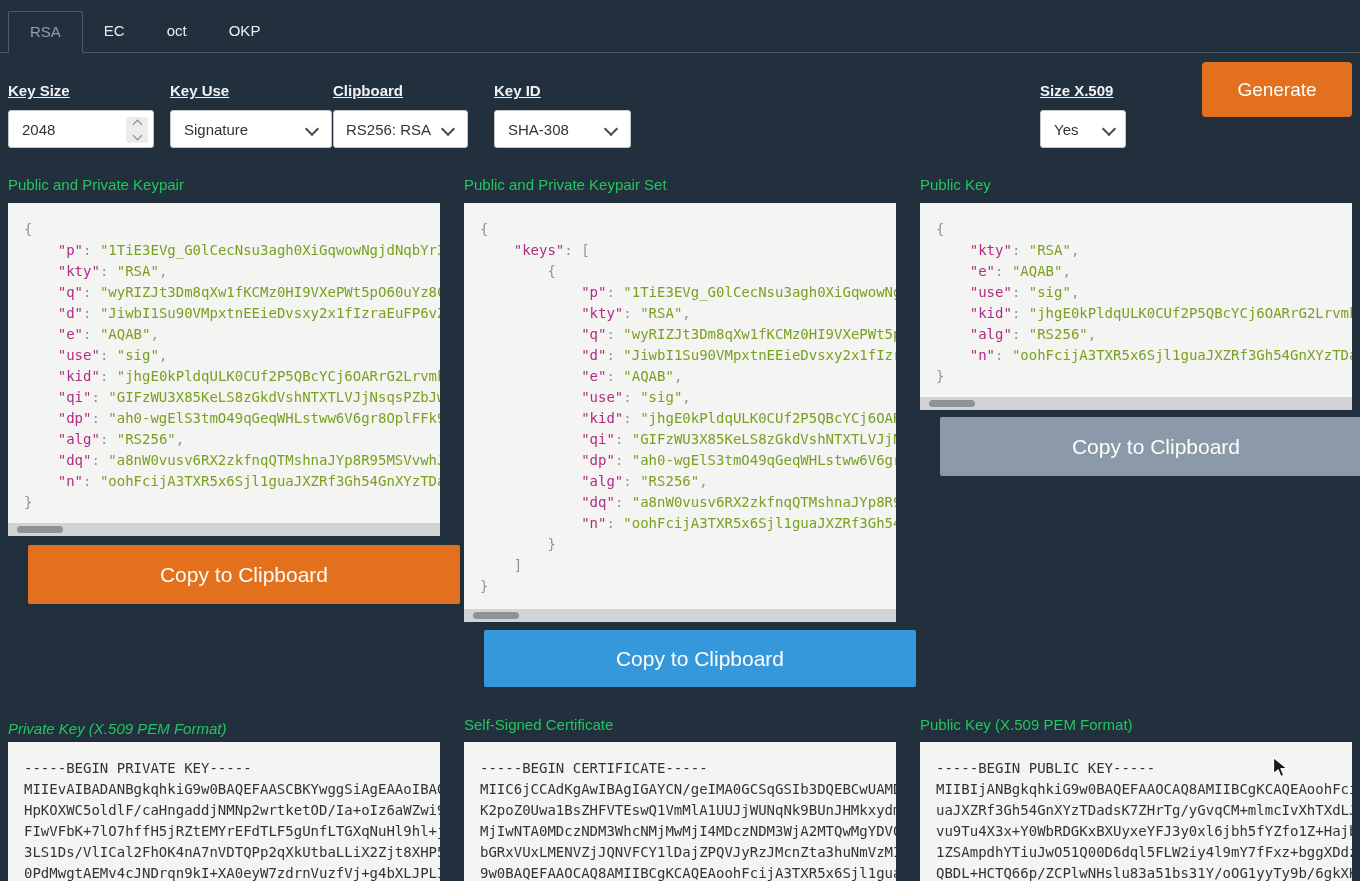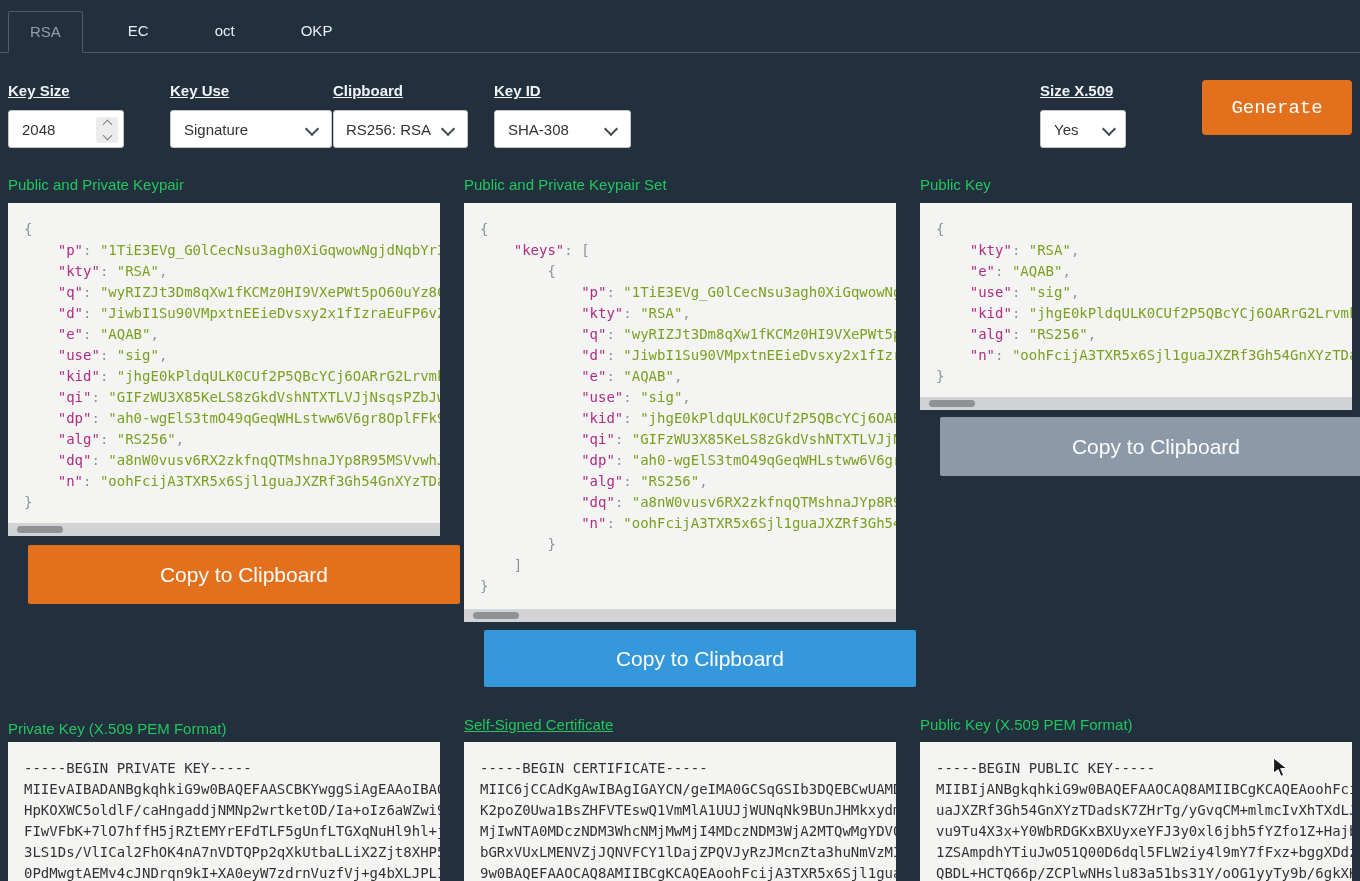--- a/index.html
+++ b/index.html
@@ -4,82 +4,82 @@
 <style>
   html,body{margin:0;padding:0;}
   body{
     width:1360px;height:881px;overflow:hidden;position:relative;
     background:#22303e;
     font-family:"Liberation Sans", sans-serif;
     -webkit-font-smoothing:antialiased;
   }
   
   .tabbar{position:absolute;left:0;top:11px;width:1360px;display:flex;
-    border-bottom:1px solid #4d5a68;padding-left:8px;box-sizing:border-box;gap:24px;}
+    border-bottom:1px solid #4d5a68;padding-left:8px;box-sizing:border-box;}
   .tab{padding:11px 21px 12px;font-size:15px;color:#e9edf1;margin-bottom:-1px;cursor:pointer;}
   .tab.active{background:#22303e;border:1px solid #4d5a68;border-bottom:1px solid #22303e;
     border-radius:2px 2px 0 0;color:#939eaa;}
   
   .lbl{position:absolute;top:82px;font-size:15px;font-weight:bold;color:#f0f3f6;text-decoration:underline;}
   .field{position:absolute;top:110px;height:38px;background:#ffffff;border:1px solid #c6c6c6;
     border-radius:3px;box-sizing:border-box;display:flex;align-items:center;
     font-size:15px;color:#333;padding-left:13px;cursor:pointer;white-space:nowrap;overflow:hidden;}
   .chev{position:absolute;right:14px;top:13px;width:8px;height:8px;
     border-right:2px solid #3f4954;border-bottom:2px solid #3f4954;transform:rotate(45deg);}
   .spinner{position:absolute;right:5px;top:6px;width:22px;height:26px;background:#ececec;
     border-radius:3px;display:flex;flex-direction:column;align-items:center;justify-content:center;gap:4px;}
   .spin-up,.spin-down{width:6px;height:6px;border-right:1.6px solid #7f7f7f;border-bottom:1.6px solid #7f7f7f;}
   .spin-up{transform:rotate(-135deg);margin-top:3px;}
   .spin-down{transform:rotate(45deg);margin-bottom:3px;}
   #key-size-input{position:absolute;left:0;top:0;width:100%;height:100%;border:none;outline:none;
     font-family:"Liberation Sans",sans-serif;font-size:15px;color:#333;padding-left:13px;box-sizing:border-box;background:transparent;}
   .btn{position:absolute;display:flex;align-items:center;justify-content:center;
     color:#fdfdfc;cursor:pointer;border-radius:2px;}
-  #generate-btn{left:1202px;top:80px;width:150px;height:55px;background:#e2701d;font-size:19px;border-radius:4px;font-family:Liberation Mono, monospace;}
+  #generate-btn{left:1202px;top:62px;width:150px;height:55px;background:#e2701d;font-size:19px;border-radius:4px;}
   
   .panel-title{position:absolute;font-size:15px;color:#22c55e;font-weight:400;}
   .code-block{position:absolute;width:432px;background:#f4f4f2;overflow:hidden;box-sizing:border-box;}
   .code-block pre{margin:0;padding:16px 0 0 16px;font-family:"DejaVu Sans Mono", monospace;
     font-size:14px;line-height:21px;color:#8c959d;white-space:pre;}
   .code-block pre.pem{color:#333333;}
   .jk{color:#b02c85;}
   .jv{color:#7aa021;}
   .hscroll{position:absolute;left:0;bottom:0;width:100%;height:13px;background:#d2d3d4;}
   .hthumb{position:absolute;left:9px;top:3px;width:46px;height:7px;border-radius:3.5px;background:#8f9295;}
   .copy-btn{width:432px;height:59px;font-size:21px;margin-left:20px;}
   #copy-keypair{left:8px;top:545px;background:#e2701d;}
   #copy-keypair-set{left:464px;top:630px;background:#3598db;height:57px;}
   #copy-public-key{left:920px;top:417px;background:#8b99a9;}
   
   #t-keypair{left:8px;top:176px;}   #b-keypair{left:8px;top:203px;height:333px;}
   #t-keyset{left:464px;top:176px;}  #b-keyset{left:464px;top:203px;height:419px;}
   #t-pubkey{left:920px;top:176px;}  #b-pubkey{left:920px;top:203px;height:207px;}
-  #t-privpem{left:8px;top:720px;}   #b-privpem{left:8px;top:742px;height:160px;}
-  #t-cert{left:464px;top:716px;text-decoration:underline;}    #b-cert{left:464px;top:742px;height:160px;}
+  #t-privpem{left:8px;top:720px;font-style:italic;}   #b-privpem{left:8px;top:742px;height:160px;}
+  #t-cert{left:464px;top:716px;}    #b-cert{left:464px;top:742px;height:160px;}
   #t-pubpem{left:920px;top:716px;}  #b-pubpem{left:920px;top:742px;height:160px;}
   
   #cursor{position:absolute;left:1272px;top:757px;pointer-events:none;}
 </style>
 </head>
 <body>
 
 <div class="tabbar">
   <div class="tab active">RSA</div>
   <div class="tab">EC</div>
   <div class="tab">oct</div>
   <div class="tab">OKP</div>
 </div>
 
 <div class="lbl" style="left:8px">Key Size</div>
 <div class="lbl" style="left:170px">Key Use</div>
 <div class="lbl" style="left:333px">Clipboard</div>
 <div class="lbl" style="left:494px">Key ID</div>
 <div class="lbl" style="left:1040px">Size X.509</div>
 
-<div class="field" style="left:8px;width:116px;">
+<div class="field" style="left:8px;width:146px;">
   <input id="key-size-input" type="text" value="2048" style="">
   <span class="spinner">
     <span class="spin-up"></span>
     <span class="spin-down"></span>
   </span>
 </div>
 
 <div class="field" style="left:170px;width:162px;">
   <span>Signature</span>
   <span class="chev"></span>

